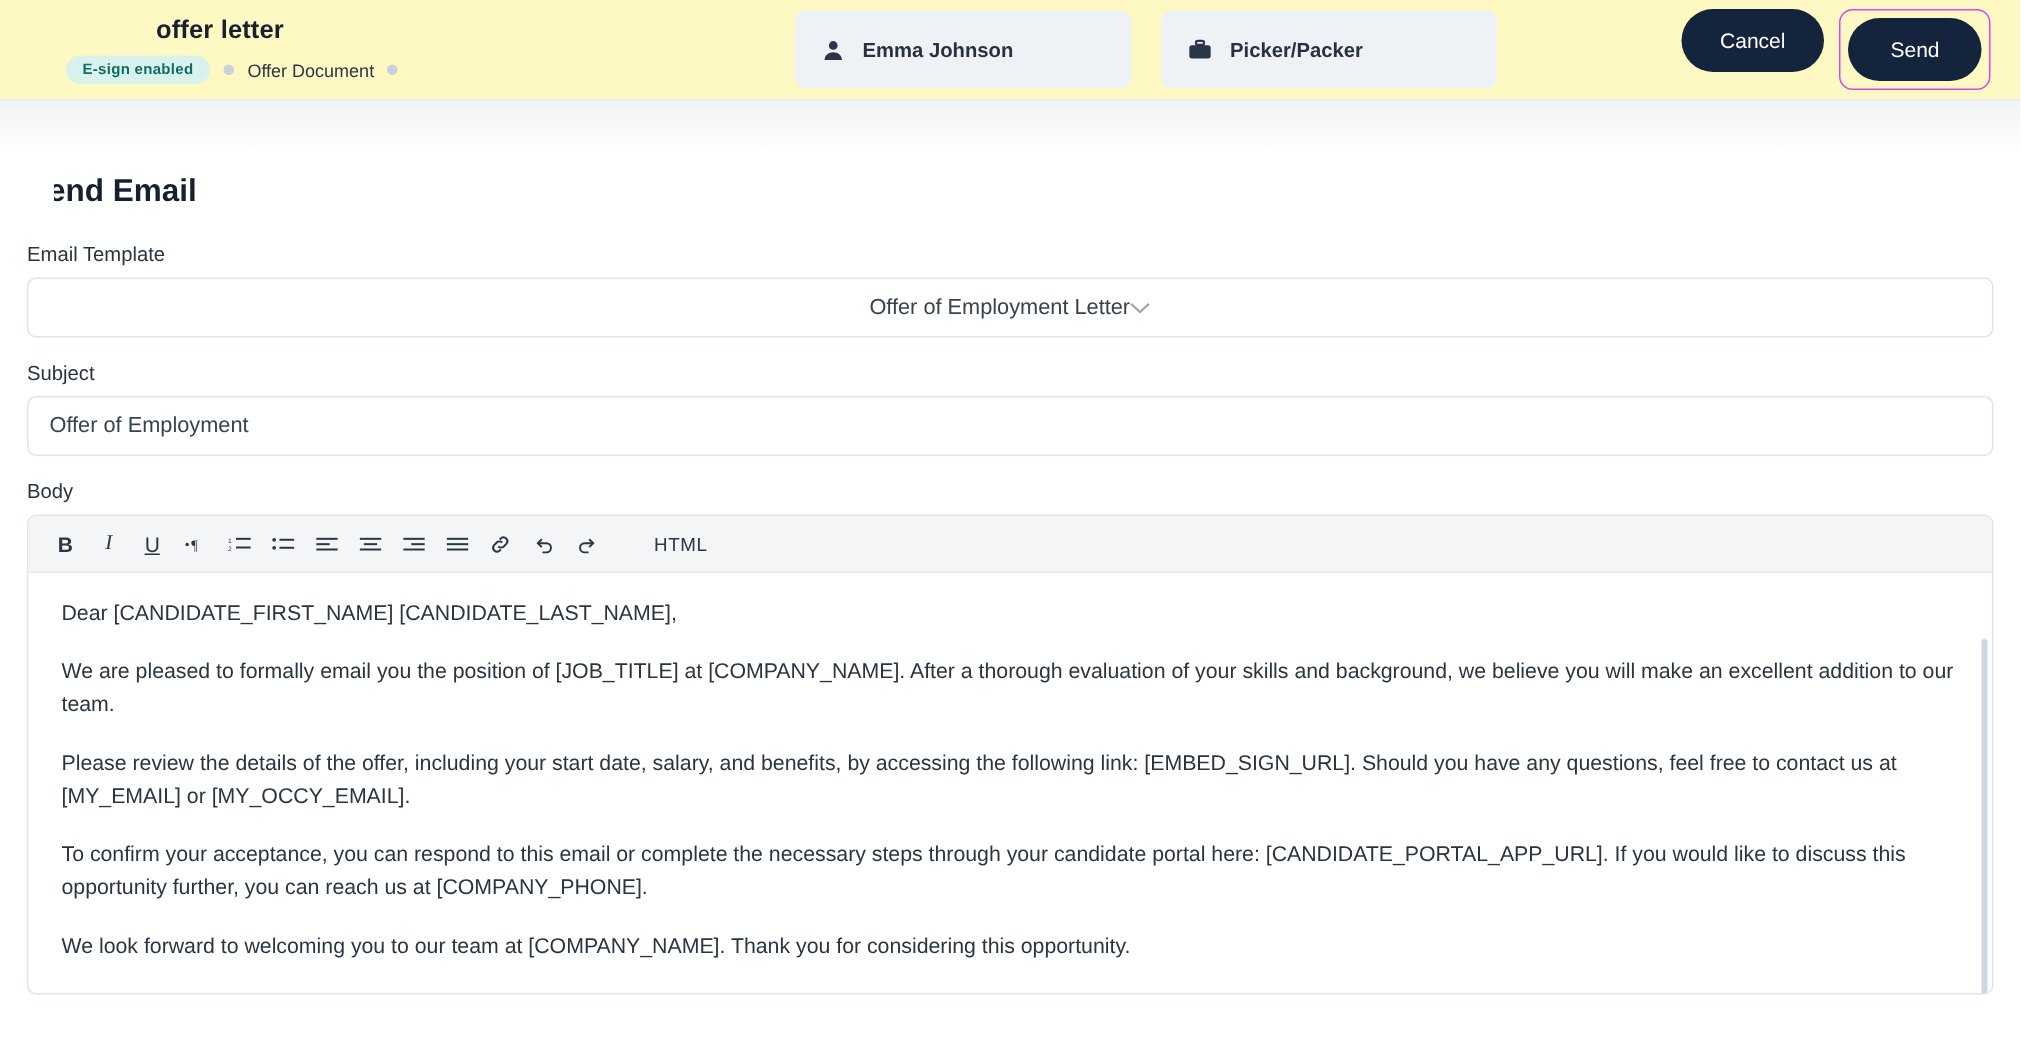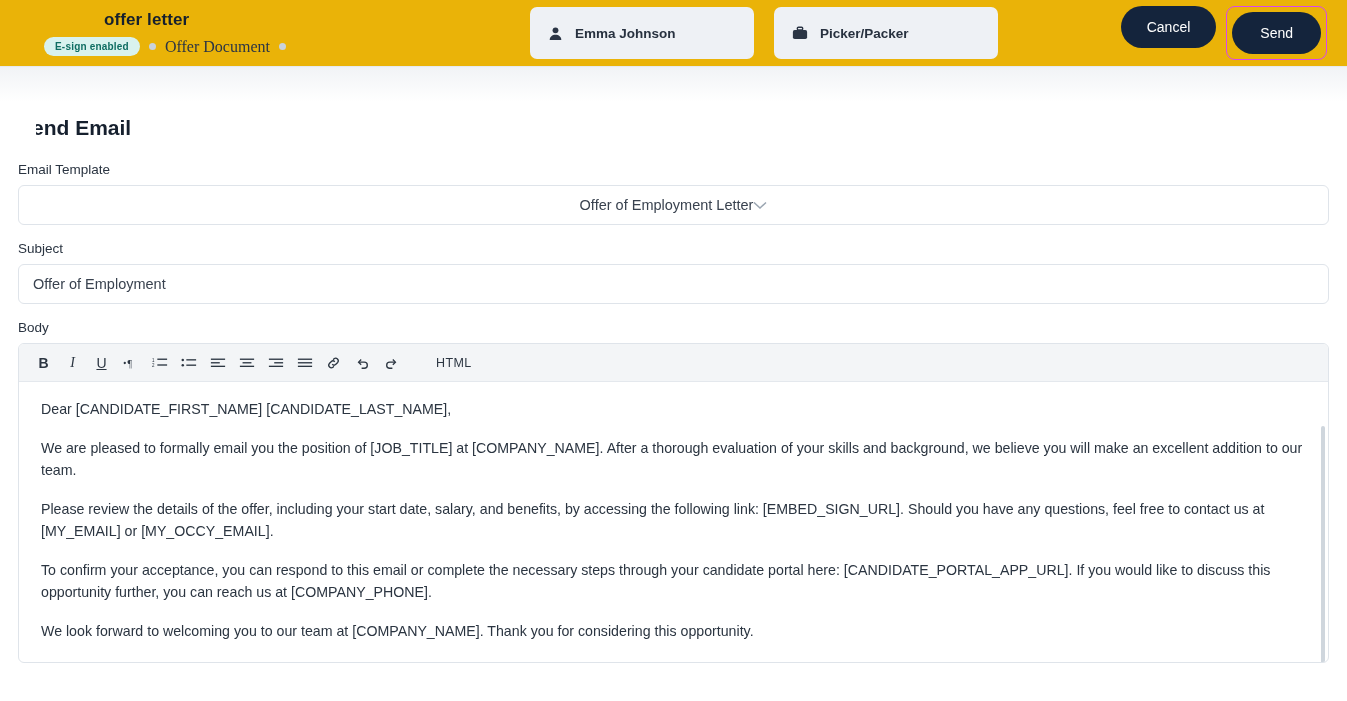--- a/index.html
+++ b/index.html
@@ -11,21 +11,21 @@
     overflow: hidden;
     background: #ffffff;
     font-family: "Liberation Sans", sans-serif;
     color: #1f2733;
   }
 
   
   .topbar {
     position: relative;
     height: 66px;
-    background: #eab308;
+    background: #fef9c3;
     display: flex;
     align-items: center;
     padding: 0 14px 0 18px;
   }
   .topbar-left {
     width: 470px;
     display: flex;
     flex-direction: column;
     justify-content: center;
     padding-left: 26px;
@@ -51,23 +51,22 @@
     border-radius: 11px;
     padding: 4px 11px;
     letter-spacing: 0.2px;
   }
   .dot {
     width: 7px; height: 7px; border-radius: 50%;
     background: #c9d2dc;
     display: inline-block;
   }
   .doc-type {
-    font-size: 16px;
+    font-size: 12px;
     color: #2b3545;
-    font-family: Liberation Serif, serif;
   }
 
   .chip {
     height: 52px;
     background: #eef1f5;
     border-radius: 7px;
     display: flex;
     align-items: center;
     gap: 12px;
     padding: 0 18px;

